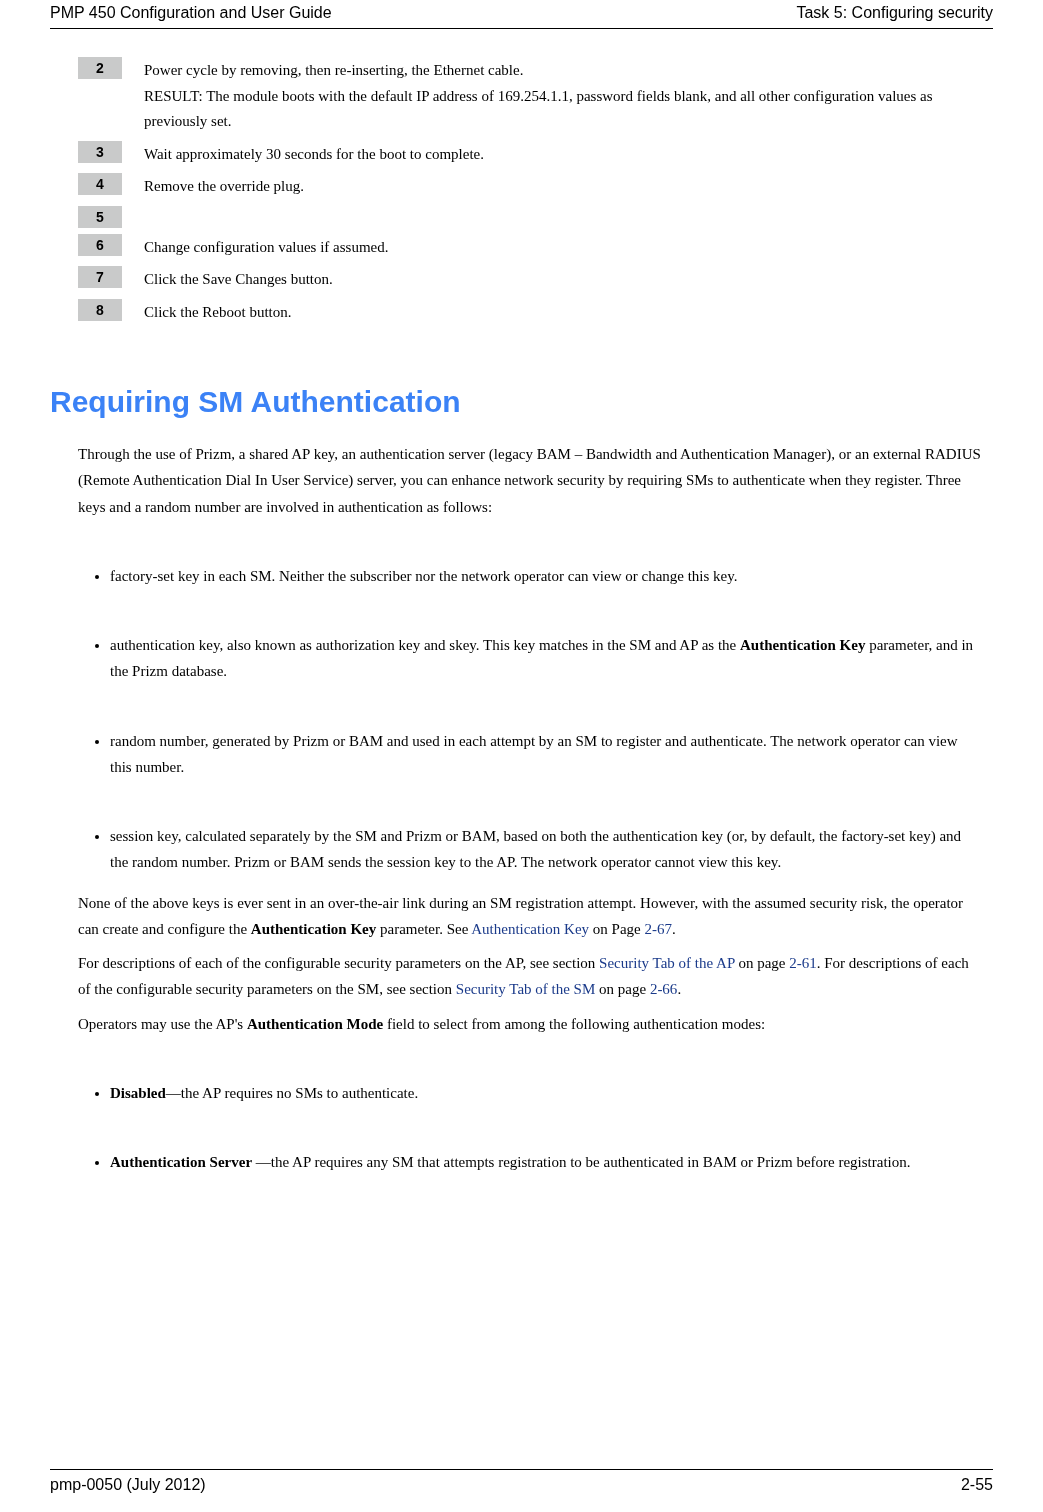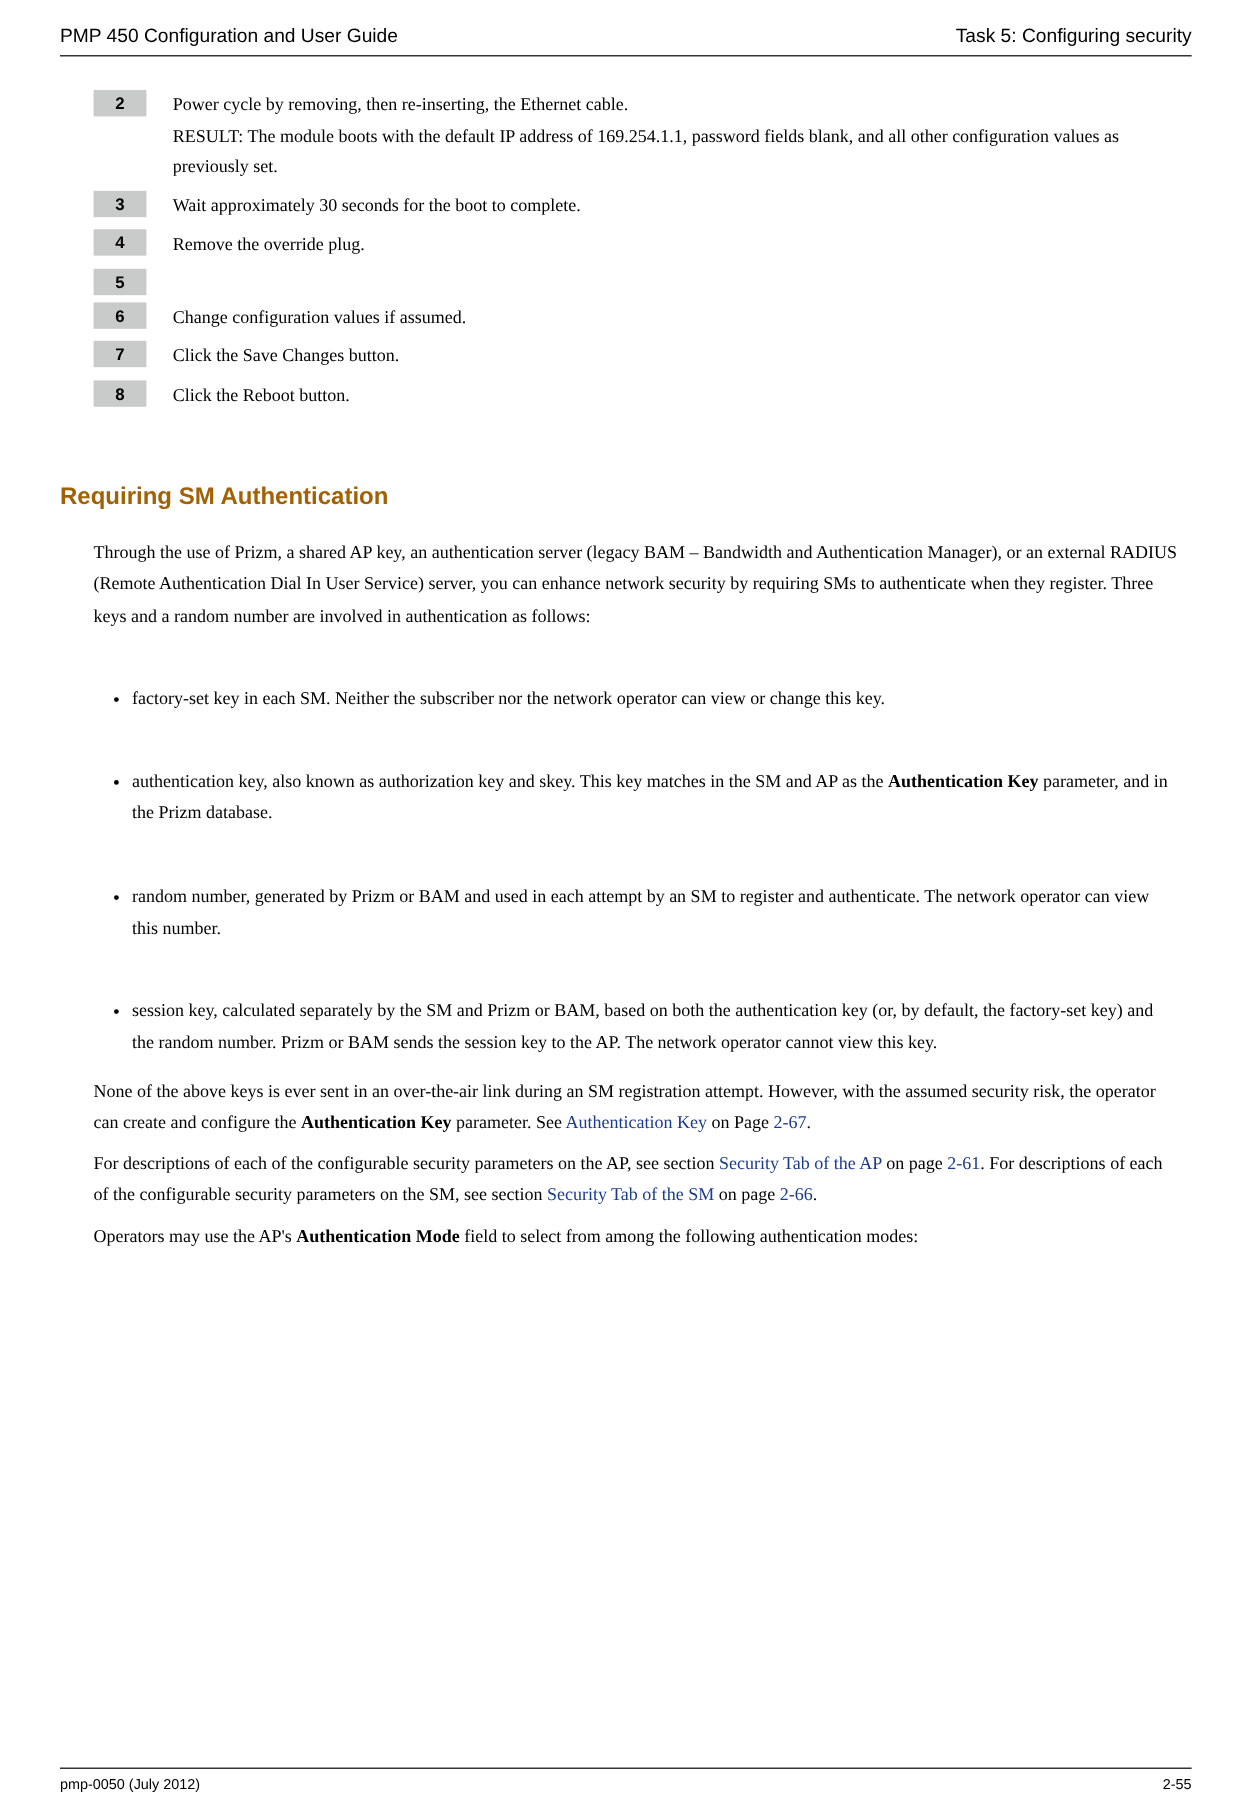--- a/index.html
+++ b/index.html
@@ -5,21 +5,21 @@
   body {
     margin: 0;
     padding: 0;
     font-family: Georgia, 'Times New Roman', serif;
     font-size: 15px;
     color: #000;
     background: #fff;
     width: 1043px;
   }
   .page {
-    padding: 22px 50px 20px 50px;
+    padding: 4px 50px 20px 50px;
     box-sizing: border-box;
     min-height: 1512px;
     position: relative;
   }
   .hdr {
     display: flex;
     justify-content: space-between;
     font-family: Verdana, Arial, sans-serif;
     font-size: 16px;
     padding-bottom: 6px;
@@ -46,22 +46,22 @@
     margin-right: 22px;
     flex-shrink: 0;
   }
   .step-txt {
     line-height: 1.7;
     padding-top: 1px;
   }
   h1.section {
     font-family: Arial, Helvetica, sans-serif;
     font-weight: bold;
-    color: #a16207;
-    font-size: 20px;
+    color: #3b82f6;
+    font-size: 30px;
     margin: 60px 0 22px 0;
   }
   .body {
     margin-left: 28px;
     margin-right: 10px;
     line-height: 1.75;
   }
   .body p { margin: 0 0 8px 0; }
   ul.b {
     list-style: disc;
@@ -72,21 +72,21 @@
   .bold { font-weight: bold; font-family: Georgia, serif; }
   a.link { color: #1a3a8a; text-decoration: none; }
   .ftr {
     position: absolute;
     bottom: 18px;
     left: 50px;
     right: 50px;
     display: flex;
     justify-content: space-between;
     font-family: Verdana, Arial, sans-serif;
-    font-size: 12px;
+    font-size: 16px;
     border-top: 1px solid #000;
     padding-top: 6px;
   }
 </style>
 </head>
 <body>
 
 <div class="page">
 
   <div class="hdr">
@@ -140,20 +140,24 @@
     </p>
 
     <p>
       <span>For descriptions of each of the configurable security parameters on the AP, see section </span><a class="link" href="#">Security Tab of the AP</a><span> on page </span><a class="link" href="#">2-61</a><span>.  For descriptions of each of the configurable security parameters on the SM, see section </span><a class="link" href="#">Security Tab of the SM</a><span> on page </span><a class="link" href="#">2-66</a><span>.</span>
     </p>
 
     <p>
       <span>Operators may use the AP's </span><span class="bold">Authentication Mode</span><span> field to select from among the following authentication modes:</span>
     </p>
 
+    <ul class="b" id="bullets2">
+        <li><b>Disabled</b>—the AP requires no SMs to authenticate.</li>
+        <li><b>Authentication Server</b> —the AP requires any SM that attempts registration to be authenticated in BAM or Prizm before registration.</li>
+      </ul>
   </div>
 
   <div class="ftr">
     <span>pmp-0050 (July 2012)</span>
     <span>2-55</span>
   </div>
 
 </div>
 
 </body></html>

